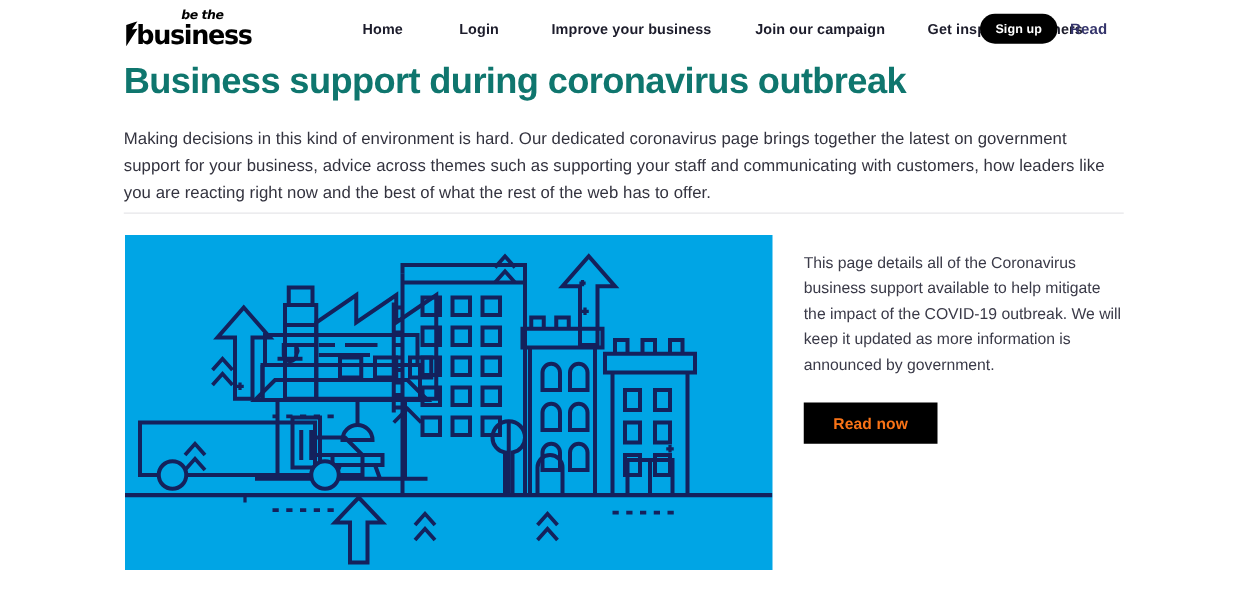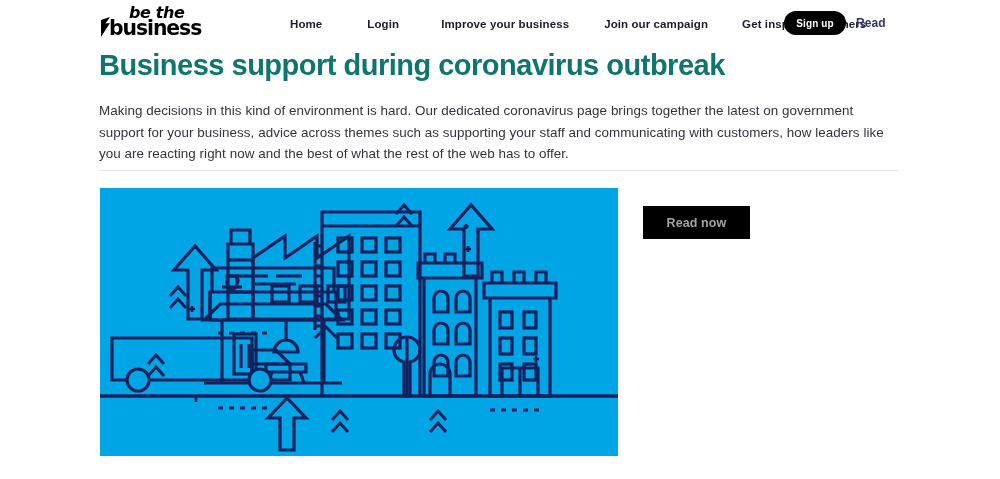--- a/index.html
+++ b/index.html
@@ -35,24 +35,24 @@
   }
   .logo-mark {
     position: absolute;
     left: 0px;
     top: 12px;
     width: 14px;
     height: 20px;
   }
   .logo-be-the {
     position: absolute;
-    left: 30px;
+    left: 46px;
     top: 0px;
     font-family: "DejaVu Sans", sans-serif;
-    font-size: 16px;
+    font-size: 10px;
     font-weight: 700;
     font-style: italic;
     letter-spacing: -0.4px;
     color: #000000;
     line-height: 15px;
     white-space: nowrap;
   }
   .logo-business {
     position: absolute;
     left: 10px;
@@ -191,21 +191,21 @@
     font-size: 12.6px;
     line-height: 20.4px;
     color: #3a3a48;
     width: 255px;
   }
   .read-now-btn {
     margin-top: 20px;
     width: 107px;
     height: 33px;
     background: #000000;
-    color: #a3a3a3;
+    color: #f97316;
     font-size: 12.5px;
     font-weight: 700;
     border: none;
     border-radius: 0;
     cursor: pointer;
     display: flex;
     align-items: center;
     justify-content: center;
     font-family: "Liberation Sans", sans-serif;
     letter-spacing: 0.1px;
@@ -368,14 +368,15 @@
         <path d="M368 58 L368 64 M365 61 L371 61"></path>
         <path d="M366 36 L366 41 M363.5 38.5 L368.5 38.5"></path>
         <path d="M436 168 L436 174 M433 171 L439 171"></path>
         <path d="M96 208 L96 214"></path>
       </g>
     </g>
   </svg>
 </div>
 
 <div class="feature-col">
+  <p class="feature-copy">This page details all of the Coronavirus business support available to help mitigate the impact of the COVID-19 outbreak. We will keep it updated as more information is announced by government.</p>
   <button class="read-now-btn">Read now</button>
 </div>
 
 </body></html>

